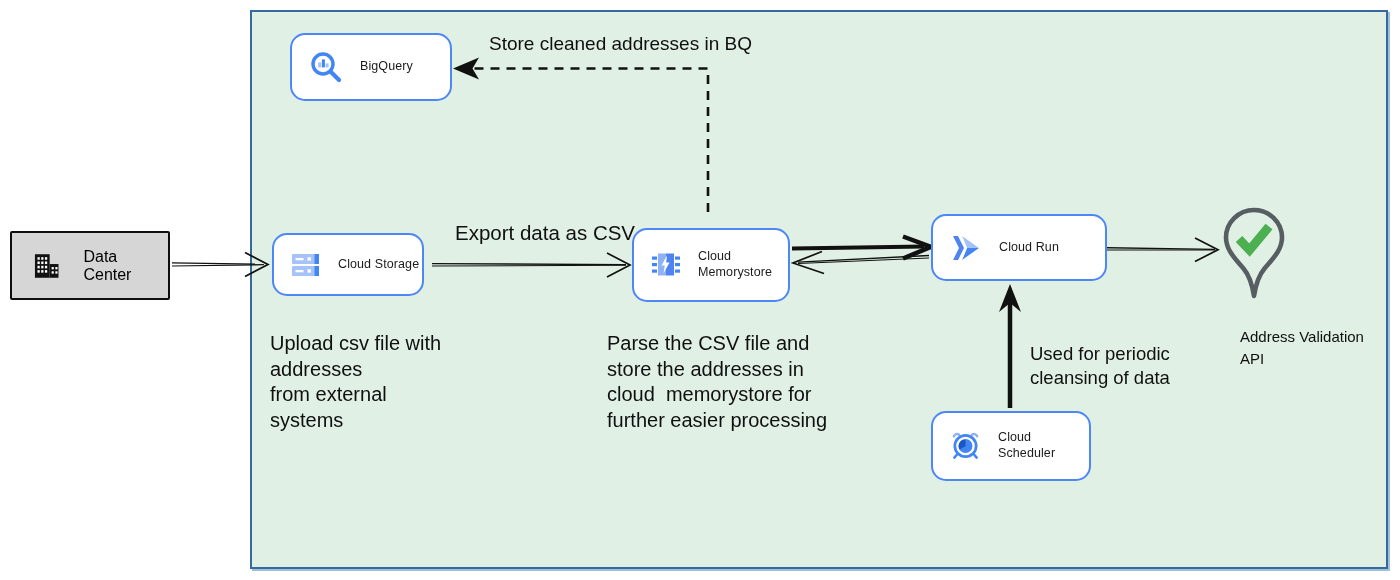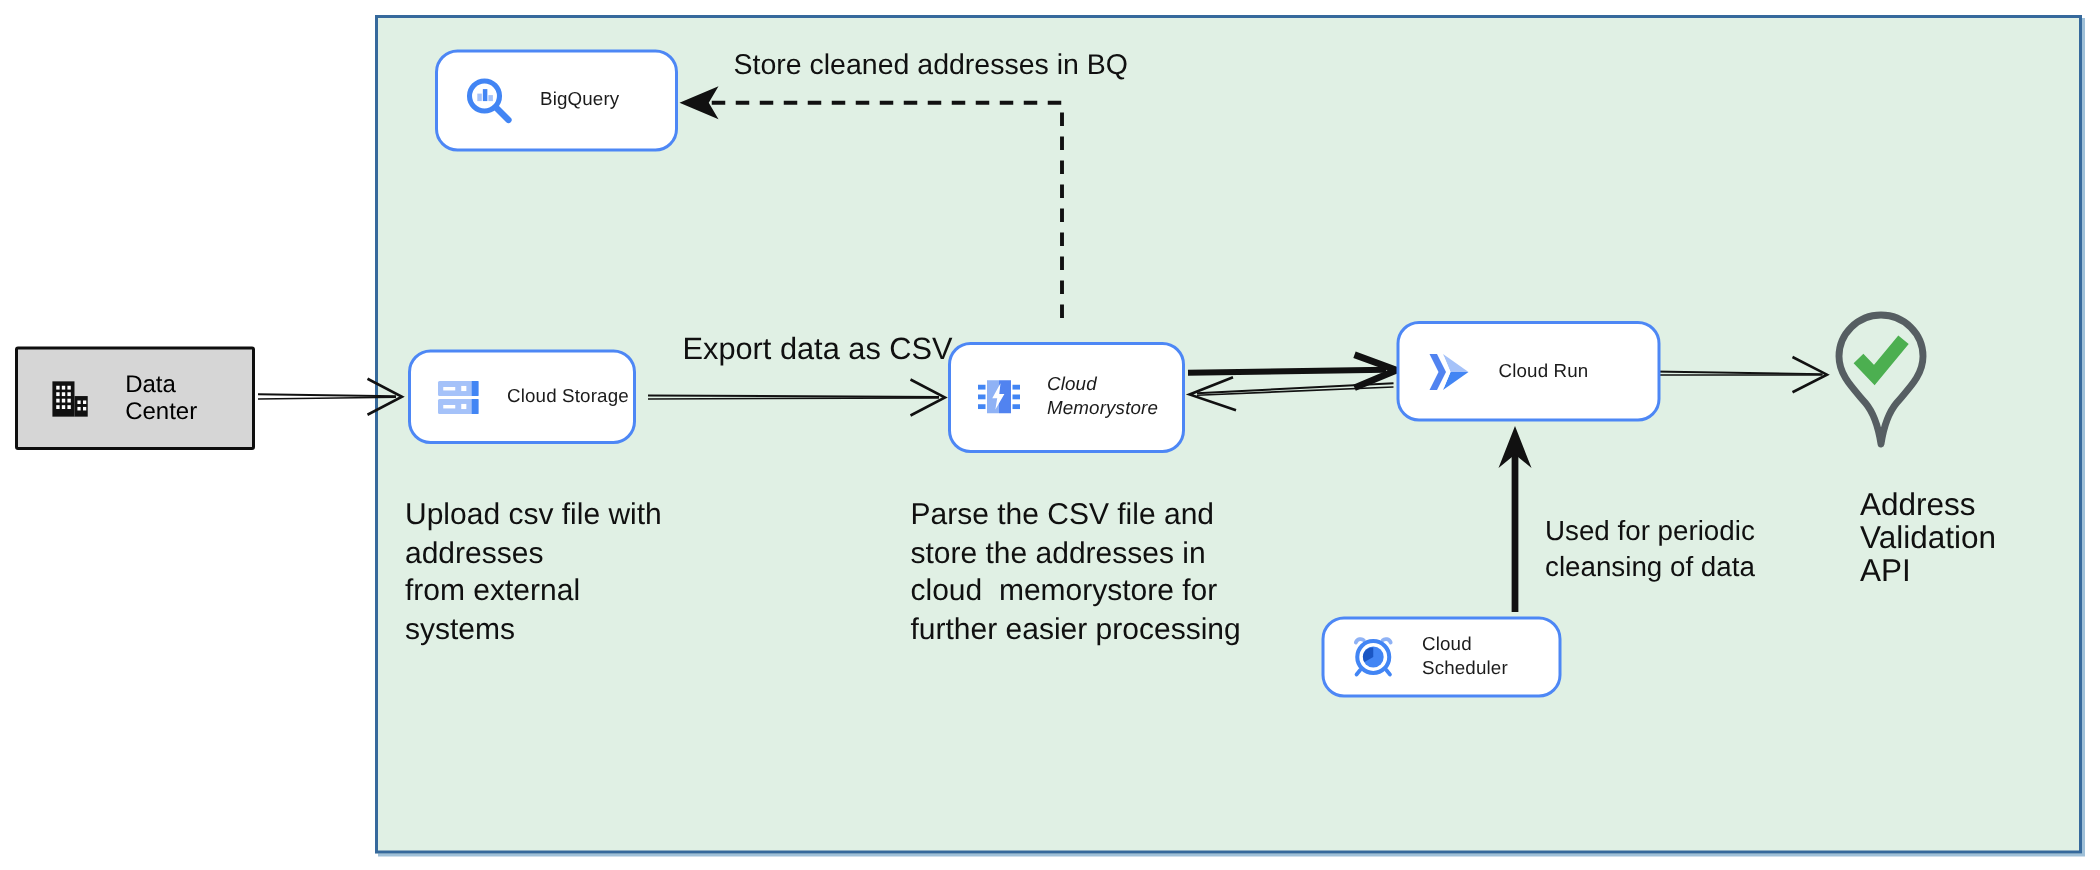--- a/index.html
+++ b/index.html
@@ -22,39 +22,39 @@
     font-size:12.5px;color:#1b1b1b;line-height:1.25;white-space:pre-line;letter-spacing:0.1px;
   }
   .node-datacenter{
     position:absolute;display:flex;align-items:center;
     background:#d6d6d6;border:2.5px solid #0e0e0e;border-radius:2px;
     box-sizing:border-box;padding-left:20px;gap:22px;
   }
 
   #node-bigquery{left:290px;top:33px;width:162px;height:68px;text-align:right;}
   #node-cloud-storage{left:272px;top:233px;width:152px;height:63px;}
-  #node-cloud-memorystore{left:632px;top:228px;width:158px;height:74px;font-style:italic;}
+  #node-cloud-memorystore{left:632px;top:228px;width:158px;height:74px;}
   #node-cloud-run{left:931px;top:214px;width:176px;height:67px;}
-  #node-cloud-scheduler{left:881px;top:411px;width:160px;height:54px;}
+  #node-cloud-scheduler{left:931px;top:411px;width:160px;height:70px;}
   #node-data-center{left:10px;top:231px;width:160px;height:69px;}
 
   .edge-label{
     position:absolute;color:#101010;white-space:pre-wrap;
   }
   #label-store-bq{left:489px;top:33px;font-size:19px;}
   #label-export-csv{left:455px;top:221px;font-size:20.5px;}
   #label-periodic{left:1030px;top:342px;font-size:18.5px;line-height:24px;}
   .annotation{
     position:absolute;color:#101010;font-size:20px;line-height:25.5px;white-space:pre-wrap;
   }
   #annotation-upload{left:270px;top:331px;}
   #annotation-parse{left:607px;top:331px;}
   #label-address-api{
     position:absolute;left:1240px;top:326px;width:150px;
-    font-size:21px;line-height:22px;color:#101010;white-space:pre-line;
+    font-size:15px;line-height:22px;color:#101010;white-space:pre-line;
   }
 
   #pin{position:absolute;left:1222px;top:206px;}
   #connectors{position:absolute;left:0;top:0;pointer-events:none;}
   svg{display:block;}
 </style>
 </head>
 <body>
 
 <div id="stage">

